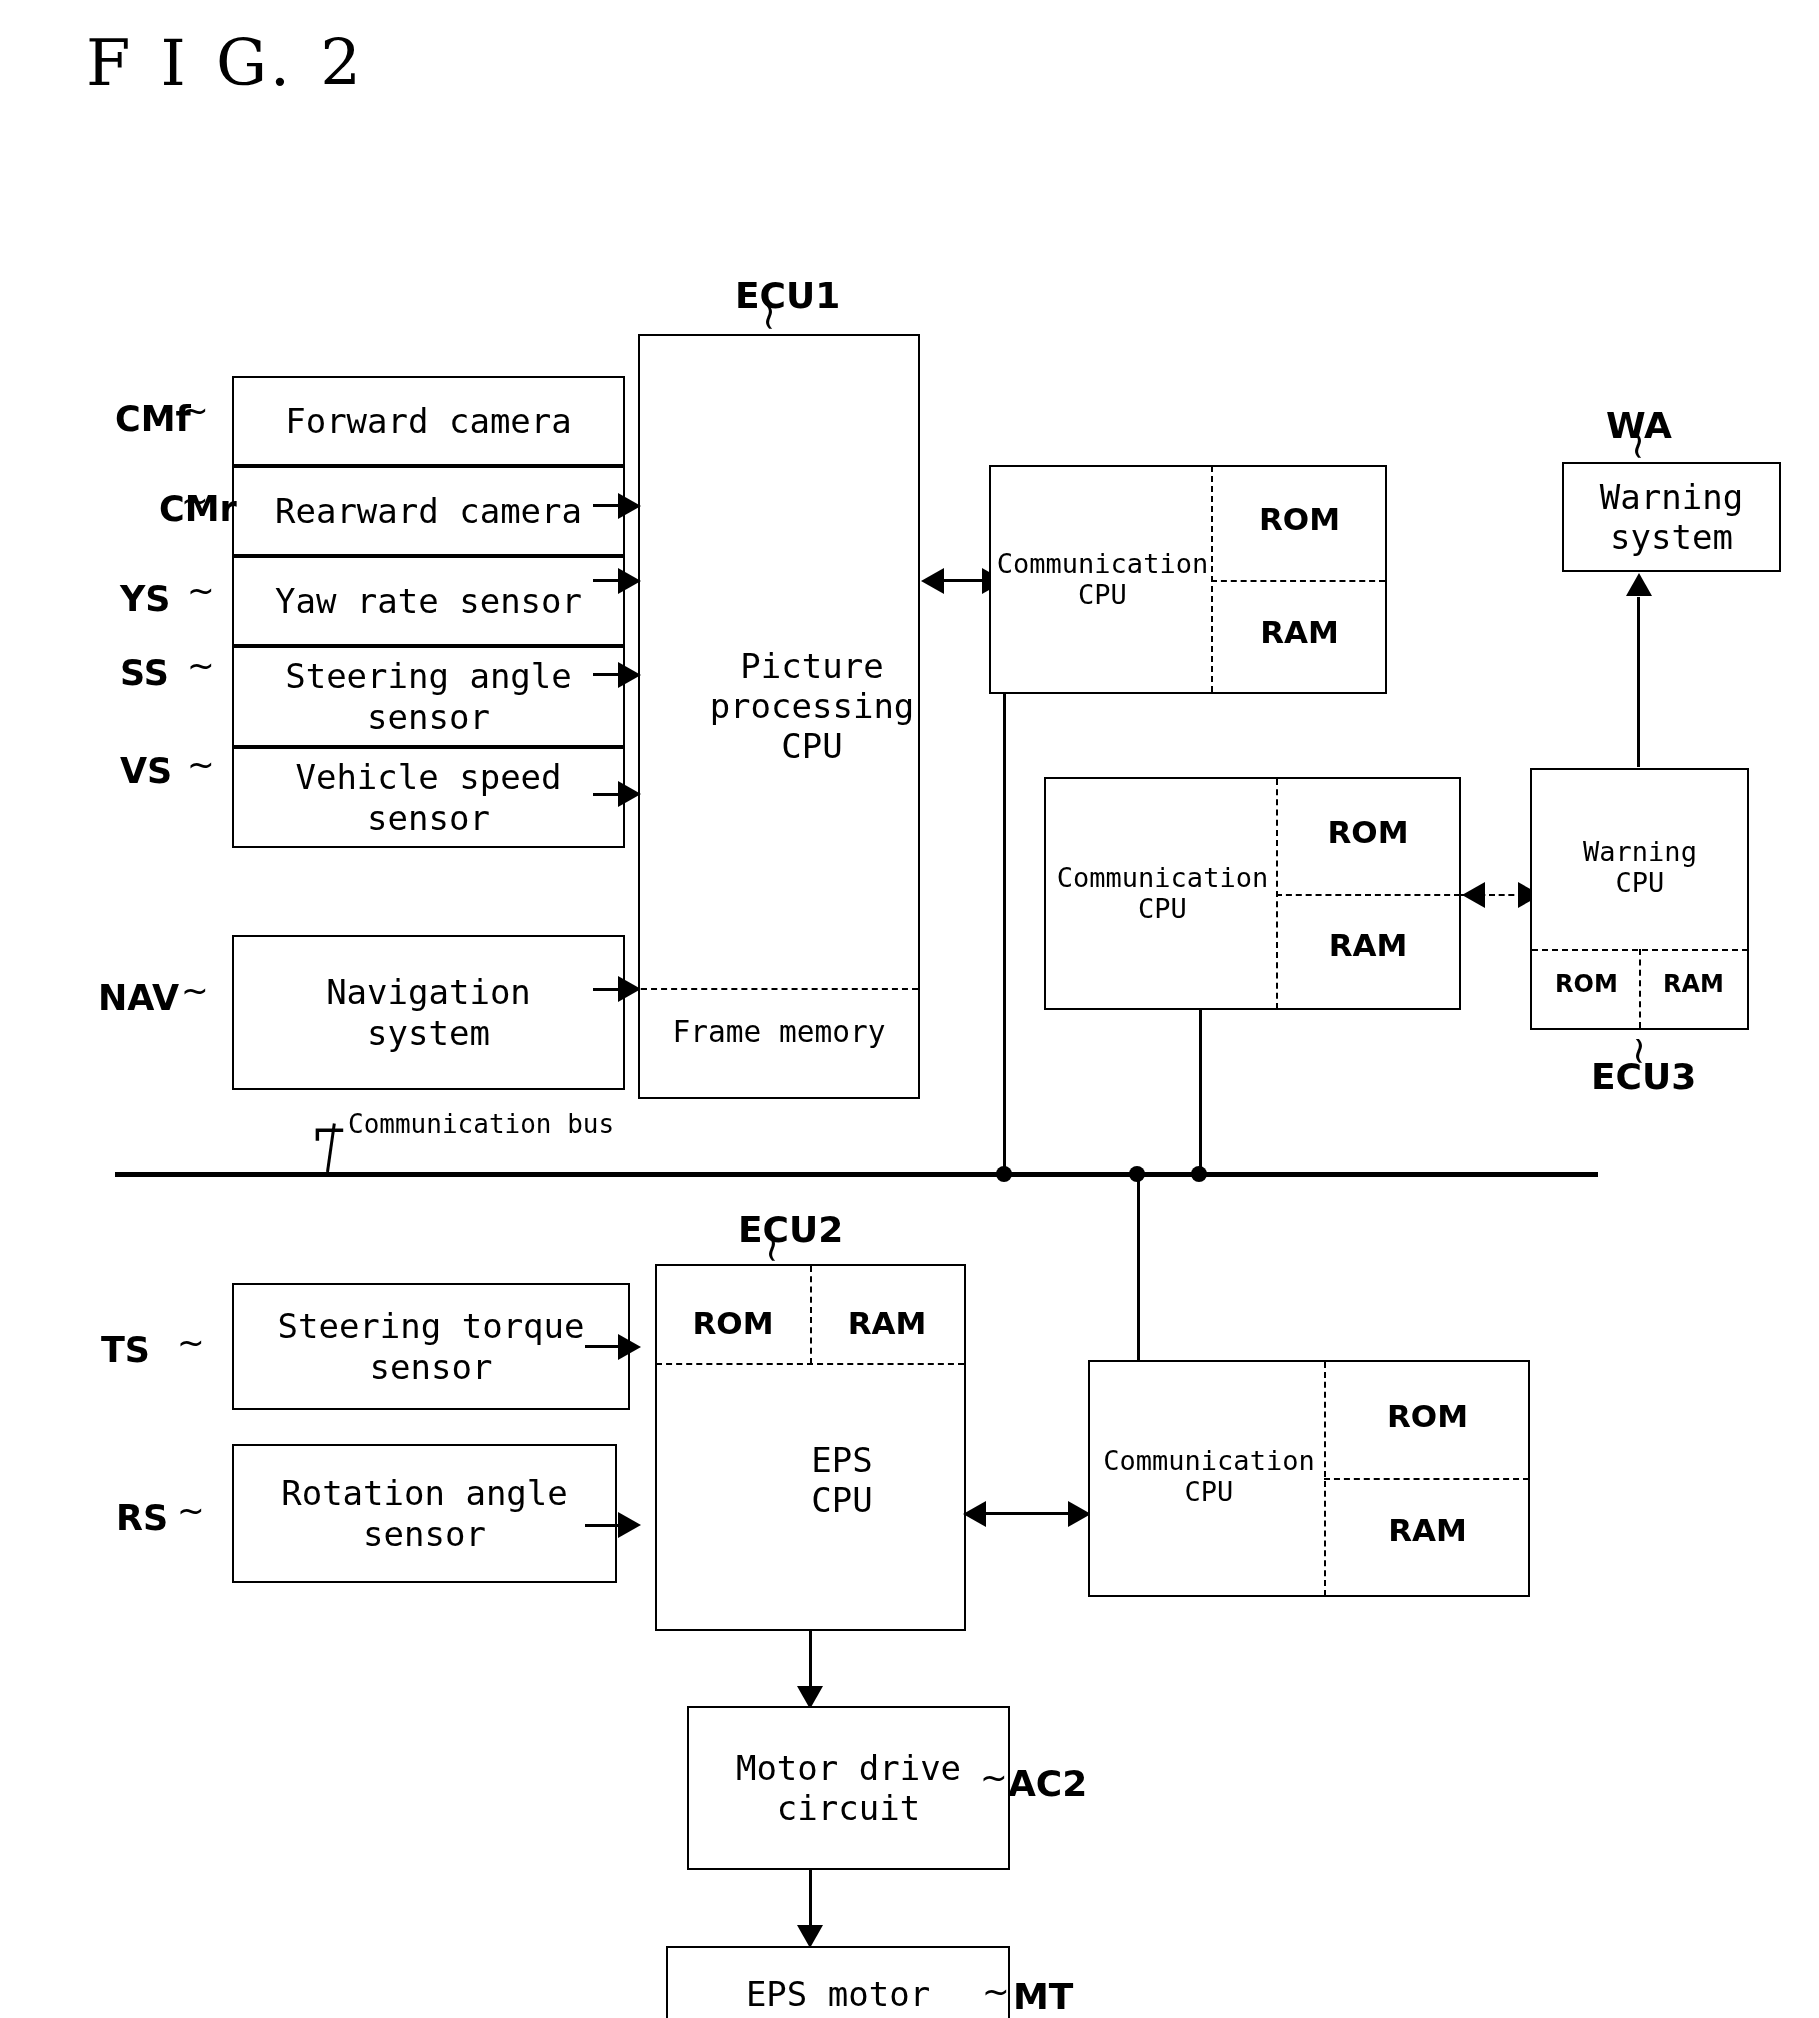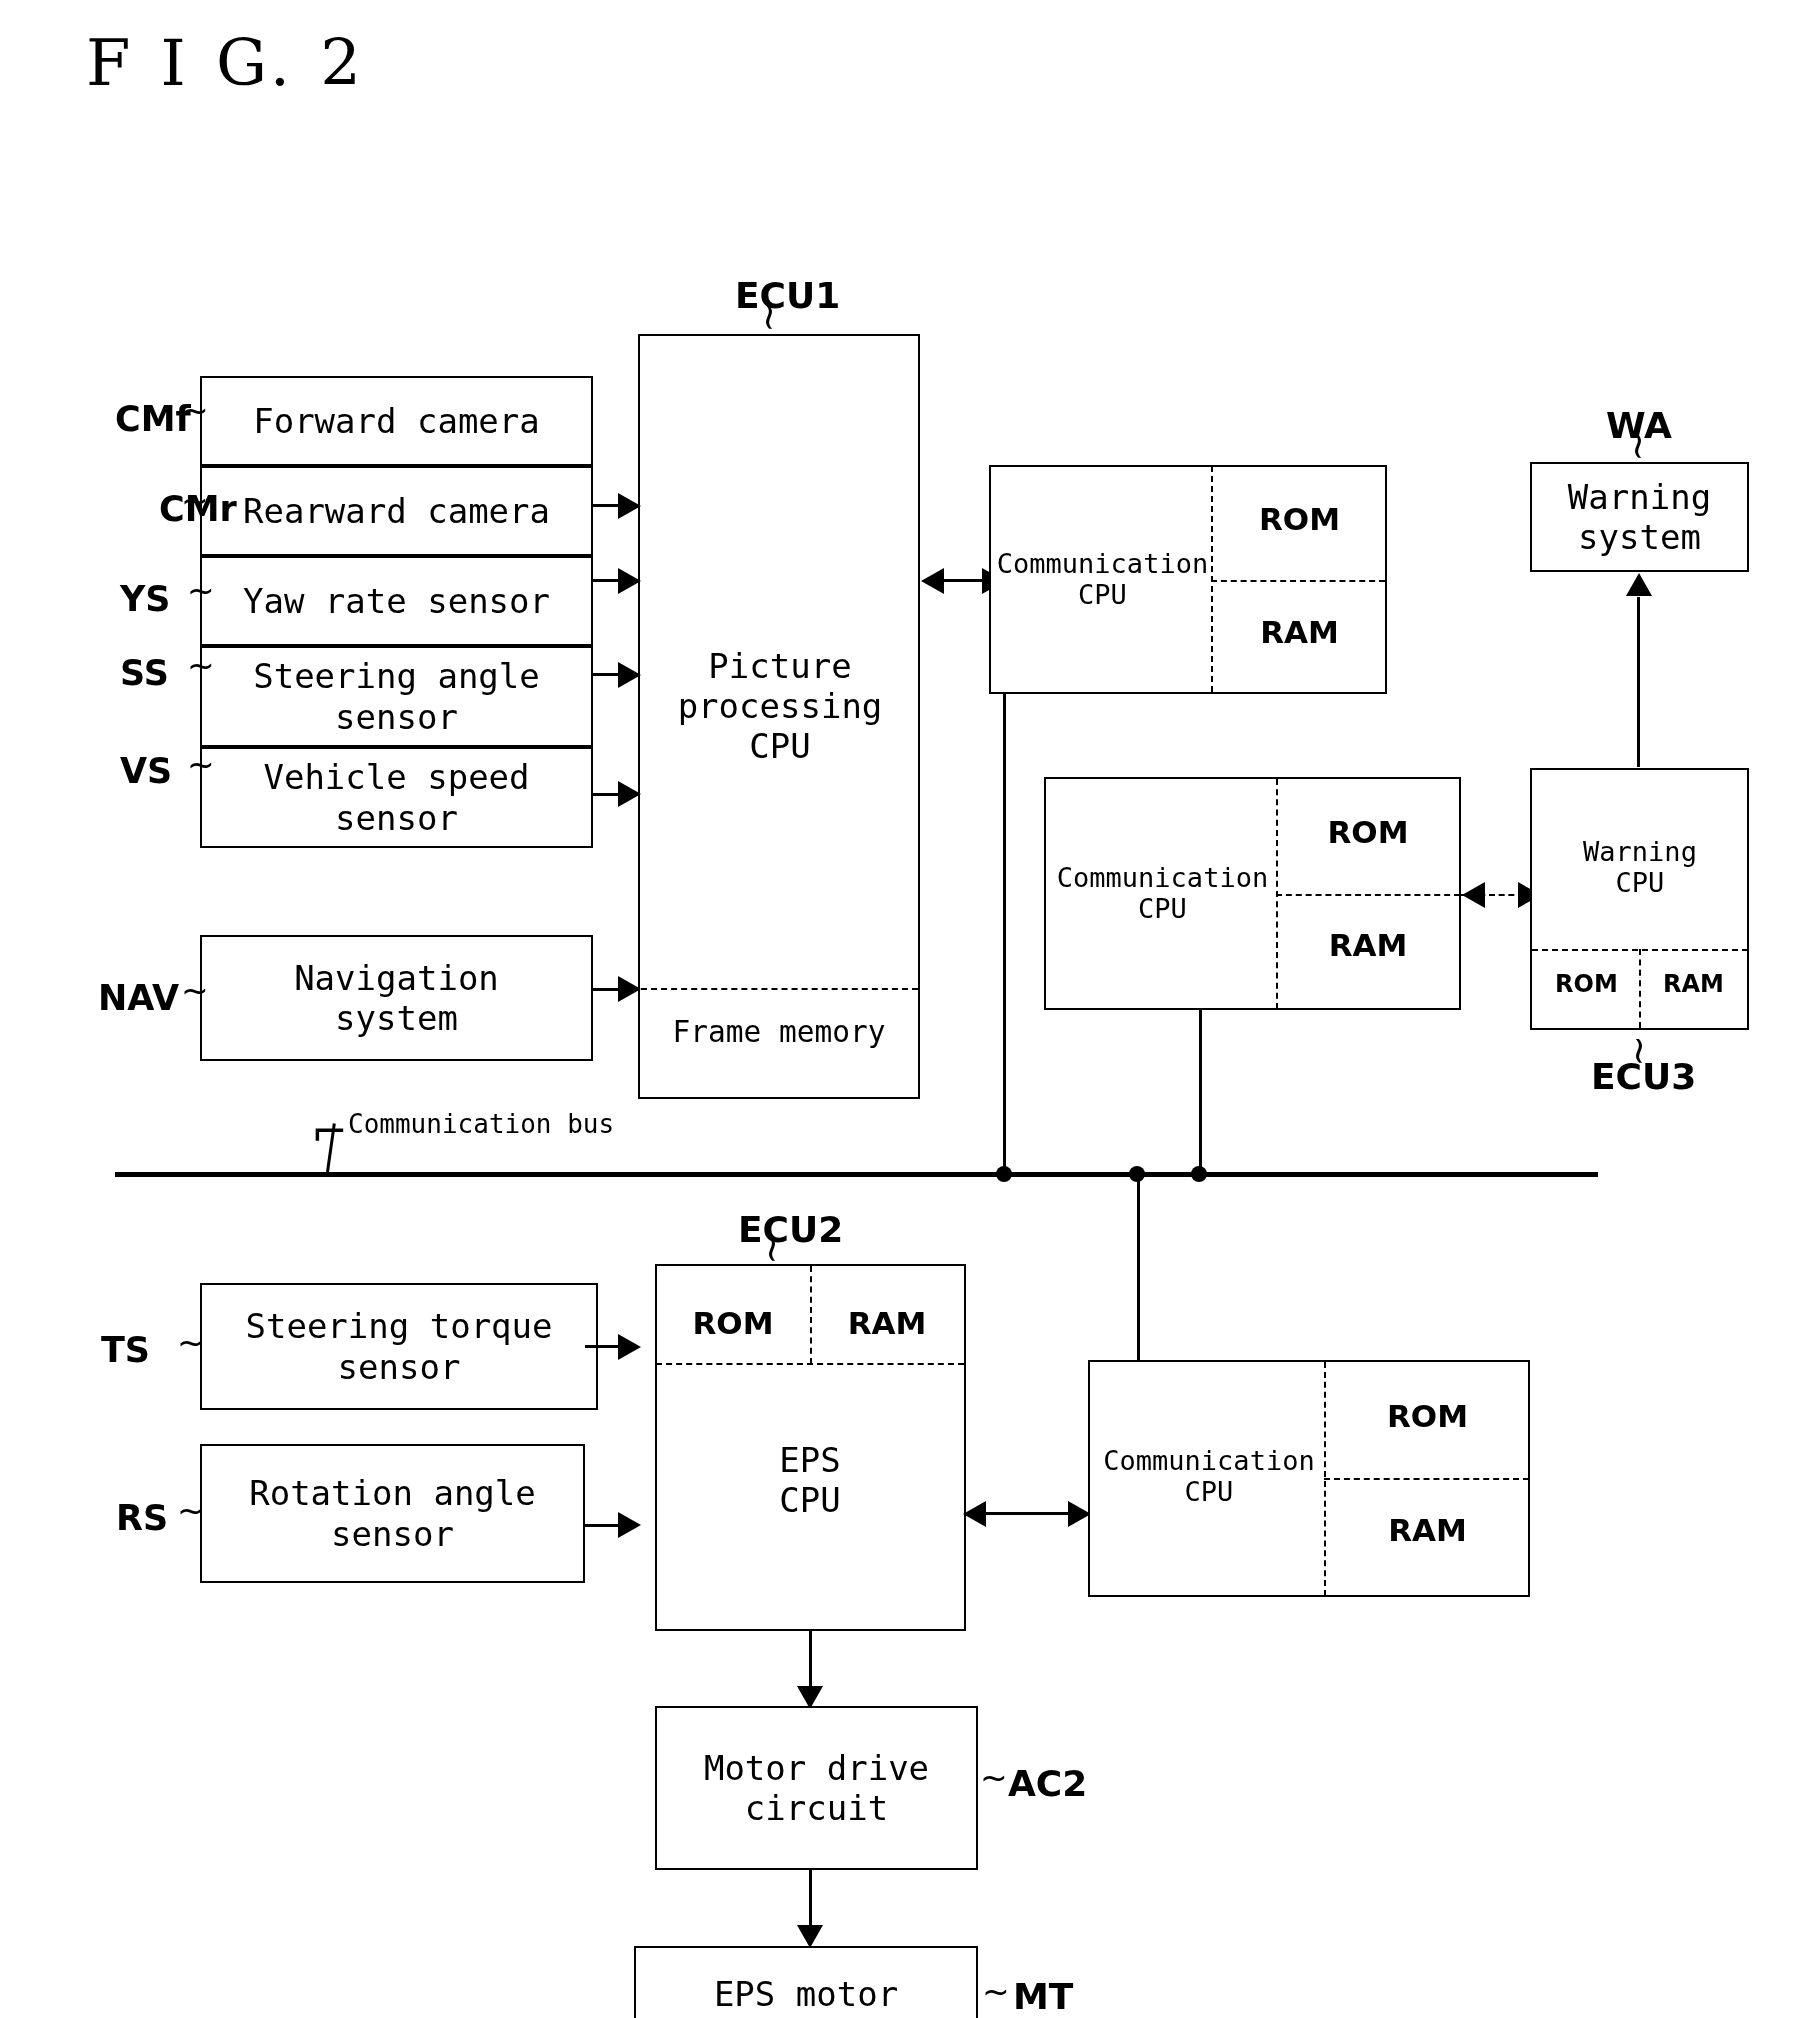--- a/index.html
+++ b/index.html
@@ -16,21 +16,21 @@
   .vline{position:absolute;background:#000;width:2.5px;}
   .dot{position:absolute;width:16.4px;height:16.4px;border-radius:50%;background:#000;}
   .dashv{position:absolute;border-left:2.5px dashed #000;}
   .dashh{position:absolute;border-top:2.5px dashed #000;}
 
   
   #title{position:absolute;left:86px;top:26px;font-family:"DejaVu Serif","Liberation Serif",serif;
          font-size:64px;letter-spacing:4.9px;}
 
   
-  .t-big{font-size:34px;}
+  .t-big{font-size:34px;margin-left:32px;}
   .t-mid{font-size:29.5px;}
   .t-sm{font-size:27px;}
   .t-tag{font-size:36px;font-family:"DejaVu Sans","Liberation Sans",sans-serif;font-weight:bold;}
   .t-side{font-size:35px;font-family:"DejaVu Sans","Liberation Sans",sans-serif;font-weight:bold;}
   .t-romram{font-size:31px;font-family:"DejaVu Sans","Liberation Sans",sans-serif;font-weight:bold;}
   .t-romram-sm{font-size:24px;font-family:"DejaVu Sans","Liberation Sans",sans-serif;font-weight:bold;}
   .t-bus{font-size:26px;font-family:"DejaVu Sans Mono","Liberation Mono",monospace;}
 
   
   .ar-r{position:absolute;width:0;height:0;border-top:13px solid transparent;
@@ -77,21 +77,21 @@
 
   <div class="lbl t-side" style="left:120px;top:579px;">YS</div>
   <div class="tilde" style="left:187px;top:571px;">~</div>
 
   <div class="lbl t-side" style="left:120px;top:653px;">SS</div>
   <div class="tilde" style="left:187px;top:646px;">~</div>
 
   <div class="lbl t-side" style="left:120px;top:751px;">VS</div>
   <div class="tilde" style="left:187px;top:745px;">~</div>
 
-  <div class="box t-big" style="left:200px;top:935px;width:393px;height:126px;white-space:pre-line;">
+  <div class="box t-big" style="left:200px;top:935px;width:393px;height:155px;white-space:pre-line;">
     <span>Navigation
 system</span>
   </div>
   <div class="lbl t-side" style="left:98px;top:978px;">NAV</div>
   <div class="tilde" style="left:181px;top:971px;">~</div>
 
   <div class="box" style="left:638px;top:334px;width:282px;height:765px;"></div>
 
   <div class="lbl t-big" style="left:651px;top:646px;width:258px;text-align:center;white-space:pre-line;">Picture
 processing

